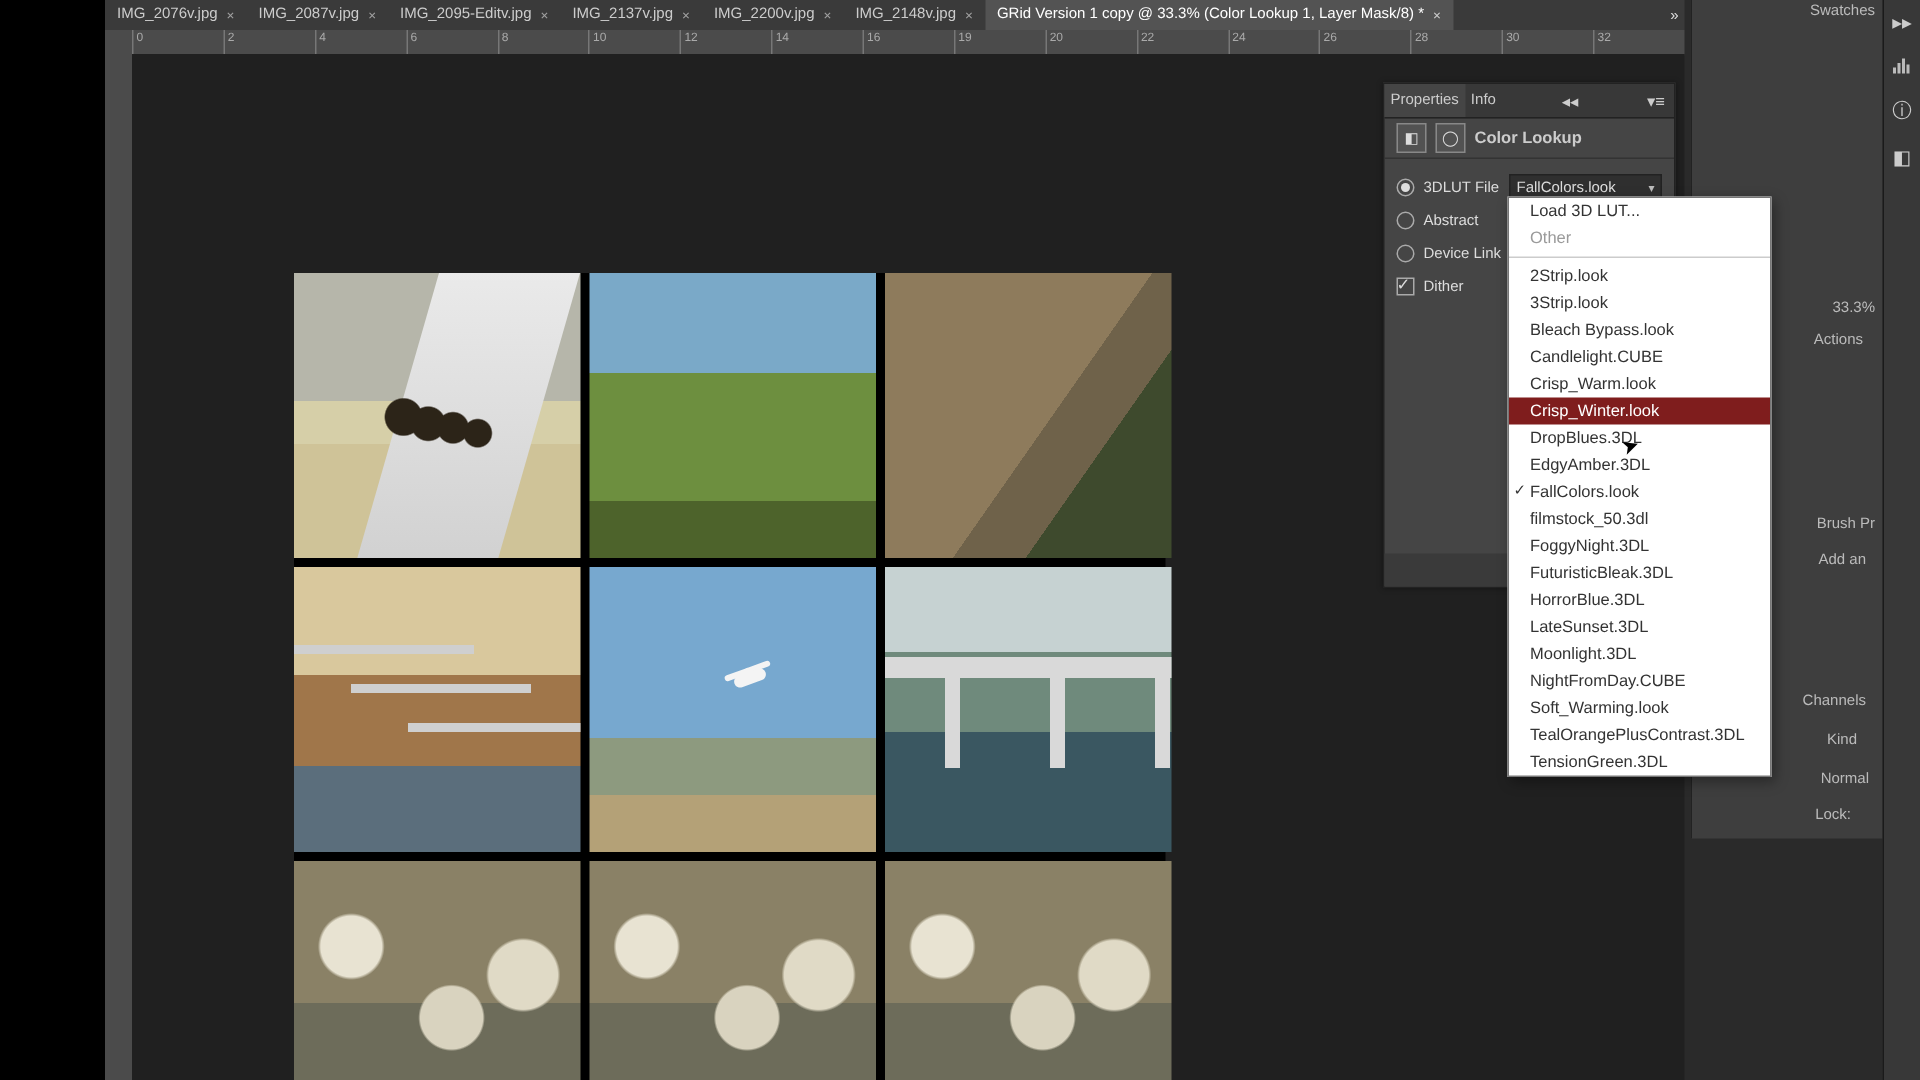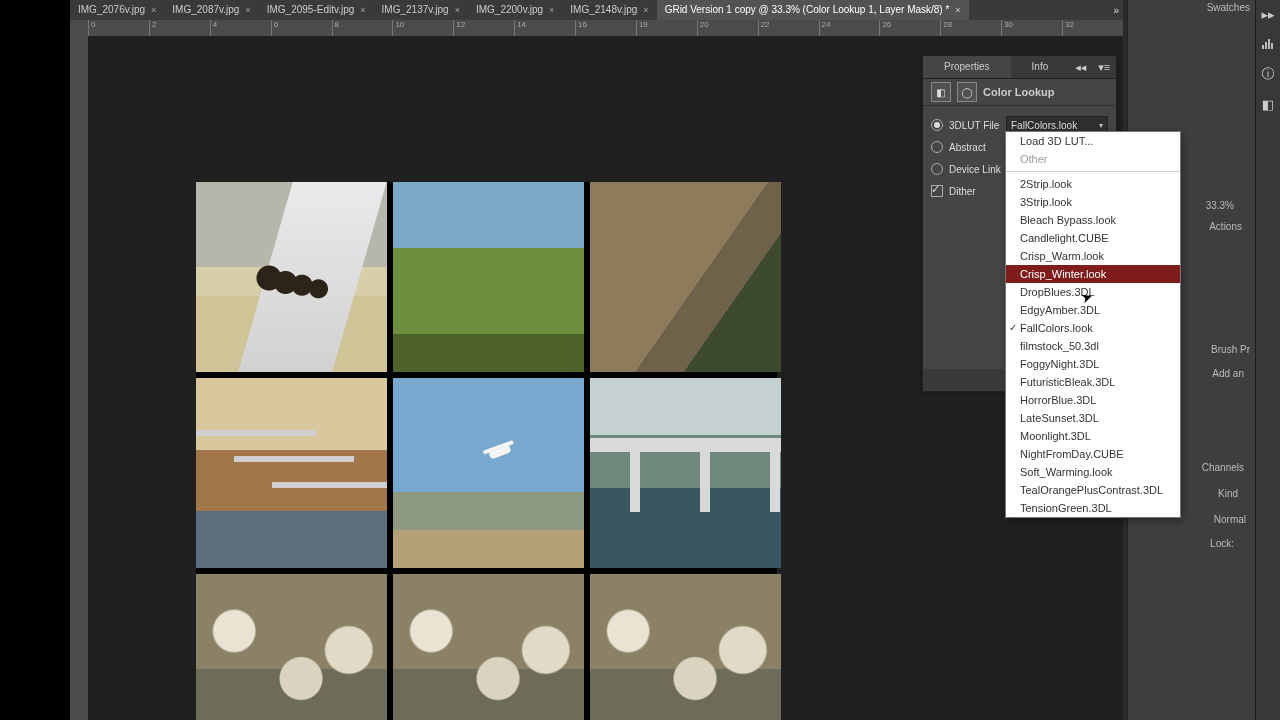--- a/index.html
+++ b/index.html
@@ -30,26 +30,26 @@
   .th-bird{background:linear-gradient(180deg,#77a8cf 0 60%,#8d9a7f 60% 80%,#b4a177 80% 100%)}
   .th-bird::after{content:"";position:absolute;left:96px;top:70px;width:22px;height:8px;background:#f4f4f4;border-radius:4px;transform:rotate(-20deg);box-shadow:-7px -5px 0 -2px #f4f4f4,7px -5px 0 -2px #f4f4f4}
   .th-bridge{background:linear-gradient(180deg,#c6d2d2 0 30%,#6f8a7c 30% 58%,#3a5761 58% 100%)}
   .th-bridge::before{content:"";position:absolute;left:0;top:60px;width:200px;height:14px;background:#d9d9d9}
   .th-bridge::after{content:"";position:absolute;left:40px;top:74px;width:10px;height:60px;background:#d9d9d9;box-shadow:70px 0 #d9d9d9,140px 0 #d9d9d9}
   .th-foam{background:radial-gradient(circle at 20% 30%,#e8e3d2 0 10%,transparent 11%),radial-gradient(circle at 55% 55%,#d9d3bf 0 14%,transparent 15%),radial-gradient(circle at 80% 40%,#e0dac6 0 12%,transparent 13%),linear-gradient(180deg,#8a8166 0 50%,#6d6c5a 50% 100%)}
   
   .dockstrip{position:absolute;right:0;top:0;width:24px;height:720px;background:#383838;border-left:1px solid #1a1a1a;display:flex;flex-direction:column;align-items:center;padding-top:6px;gap:14px}
   .dockstrip .di{width:16px;height:16px;display:flex;align-items:center;justify-content:center;color:#ccc;font-size:13px}
   
-  .bg-panels{position:absolute;right:24px;top:0;width:128px;height:720px;background:#3e3e3e;border-left:1px solid #222}
+  .bg-panels{position:absolute;right:24px;top:0;width:128px;height:559px;background:#3e3e3e;border-left:1px solid #222}
   .bg-label{position:absolute;color:#bbb;font-size:10px}
   
   .props{position:absolute;left:852px;top:55px;width:193px;height:335px;background:#454545;border:1px solid #222;box-shadow:0 0 4px rgba(0,0,0,.4)}
   .props-tabs{height:22px;background:#383838;display:flex;align-items:center;border-bottom:1px solid #222}
-  .ptab{padding:0 21px;height:22px;line-height:22px;font-size:10px;color:#ccc}
+  .ptab{padding:0 4px;height:22px;line-height:22px;font-size:10px;color:#ccc}
   .ptab.active{background:#454545}
   .ptab-ctrl{margin-left:auto;padding:0 6px;color:#ccc}
   .prop-head{display:flex;align-items:center;height:26px;gap:6px;padding:0 8px;border-bottom:1px solid #333}
   .hicon{width:18px;height:18px;border:1px solid #888;display:flex;align-items:center;justify-content:center;color:#ddd;font-size:10px;background:#525252}
   .prop-body{padding:8px 8px 0 8px}
   .row{display:flex;align-items:center;height:22px;gap:6px}
   .radio{width:10px;height:10px;border-radius:50%;border:1px solid #aaa;display:inline-block;position:relative;flex:0 0 10px}
   .radio.on::after{content:"";position:absolute;left:2px;top:2px;width:6px;height:6px;border-radius:50%;background:#ddd}
   .check{width:10px;height:10px;border:1px solid #aaa;display:inline-block;position:relative;flex:0 0 10px}
   .check.on::after{content:"✓";position:absolute;left:-1px;top:-3px;color:#ddd;font-size:11px}
@@ -135,21 +135,21 @@
       <div class="thumb th-bird"></div>
       <div class="thumb th-bridge"></div>
       <div class="thumb th-foam"></div>
       <div class="thumb th-foam"></div>
       <div class="thumb th-foam"></div>
     </div>
   </div>
 
   <div class="bg-panels">
     <span class="bg-label" style="right:6px;top:2px">Swatches</span>
-    <span class="bg-label" style="right:22px;top:200px">33.3%</span>
+    <span class="bg-label" style="right:6px;top:200px">33.3%</span>
     <span class="bg-label" style="right:14px;top:221px">Actions</span>
     <span class="bg-label" style="right:6px;top:344px">Brush Pr</span>
     <span class="bg-label" style="right:12px;top:368px">Add an</span>
     <span class="bg-label" style="right:12px;top:462px">Channels</span>
     <span class="bg-label" style="right:18px;top:488px">Kind</span>
     <span class="bg-label" style="right:10px;top:514px">Normal</span>
     <span class="bg-label" style="right:22px;top:538px">Lock:</span>
   </div>
 
   <div class="dockstrip">

